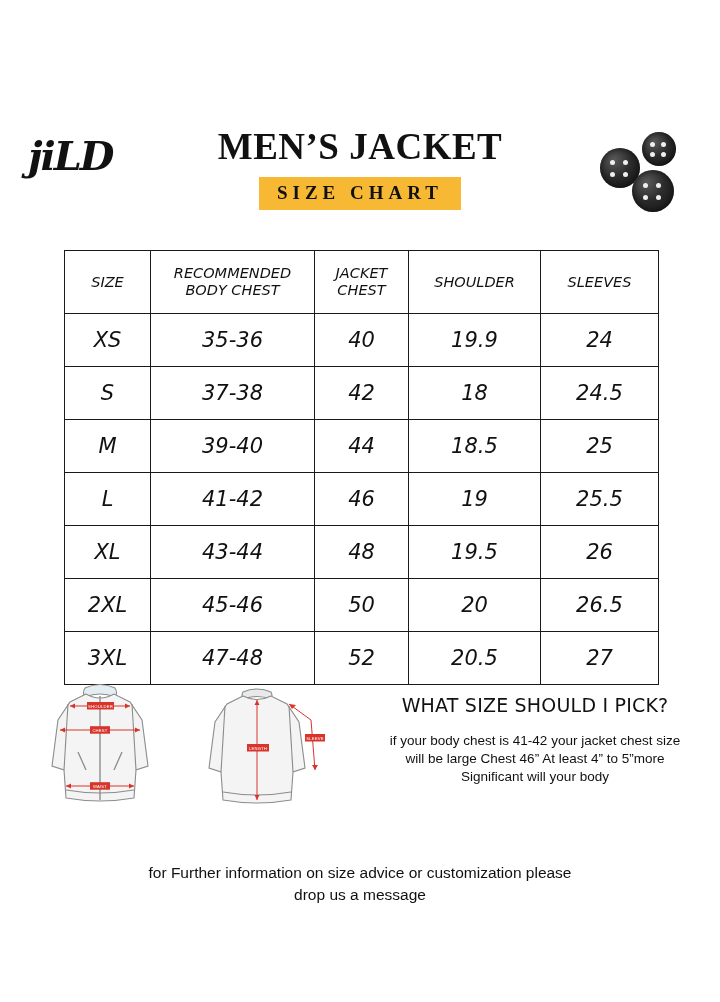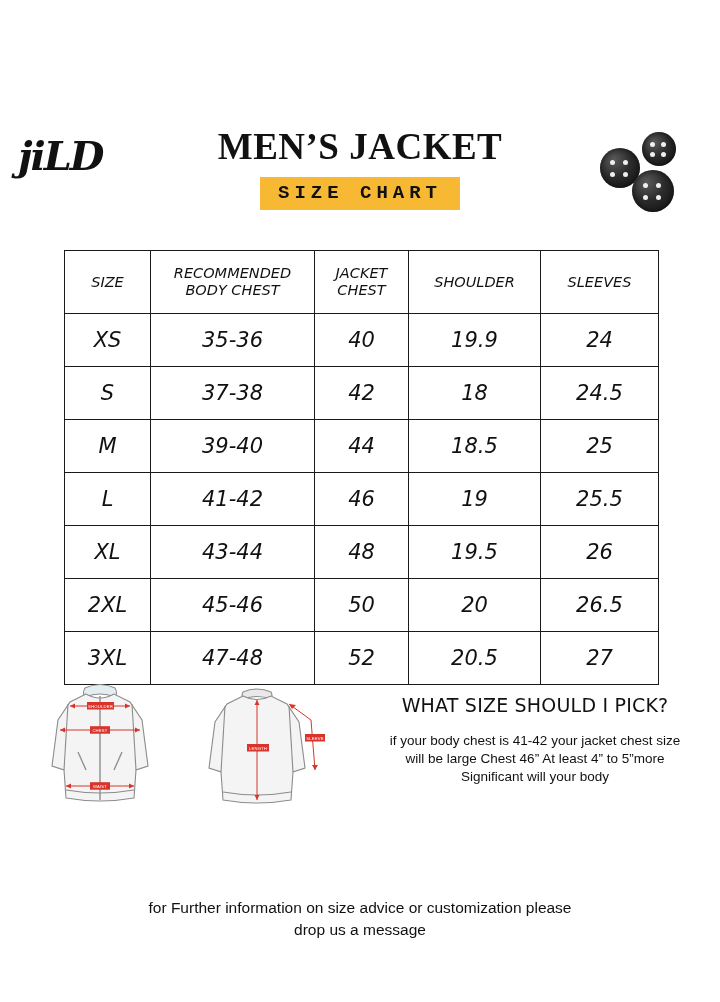--- a/index.html
+++ b/index.html
@@ -23,21 +23,21 @@
   
   .header {
     position: absolute;
     top: 118px;
     left: 0;
     width: 720px;
     height: 120px;
   }
   .brand-logo {
     position: absolute;
-    left: 18px;
+    left: 28px;
     top: 14px;
     font-family: "DejaVu Serif", serif;
     font-style: italic;
     font-weight: 700;
     font-size: 40px;
     letter-spacing: -2px;
     color: #111;
   }
   .title-block {
     position: absolute;
@@ -54,21 +54,21 @@
     color: #111;
     line-height: 1.05;
   }
   .sub-title-wrap {
     margin-top: 10px;
     display: inline-block;
     background: #f7b933;
     padding: 5px 18px 6px 18px;
   }
   .sub-title {
-    font-family: Liberation Mono, monospace;
+    font-family: Liberation Serif, serif;
     font-weight: 700;
     font-size: 19px;
     letter-spacing: 5px;
     color: #111;
     text-align: center;
   }
 
   
   .buttons-art {
     position: absolute;
@@ -171,21 +171,20 @@
   .footer-note {
     position: absolute;
     top: 862px;
     left: 0;
     width: 720px;
     text-align: center;
     font-family: "Liberation Sans", sans-serif;
     font-size: 15.5px;
     line-height: 1.4;
     color: #111;
-    margin-top: 35px;
   }
 
   .measure-label {
     font-family: "Liberation Sans", sans-serif;
     fill: #ffffff;
     font-size: 4.2px;
     letter-spacing: 0.2px;
   }
 </style>
 </head>

